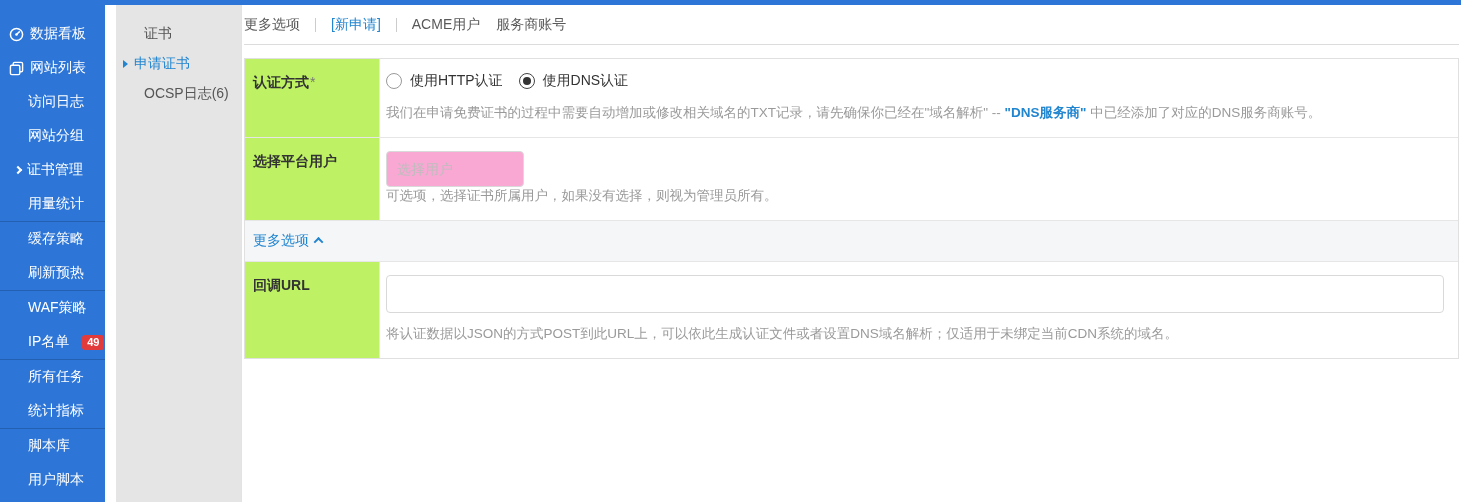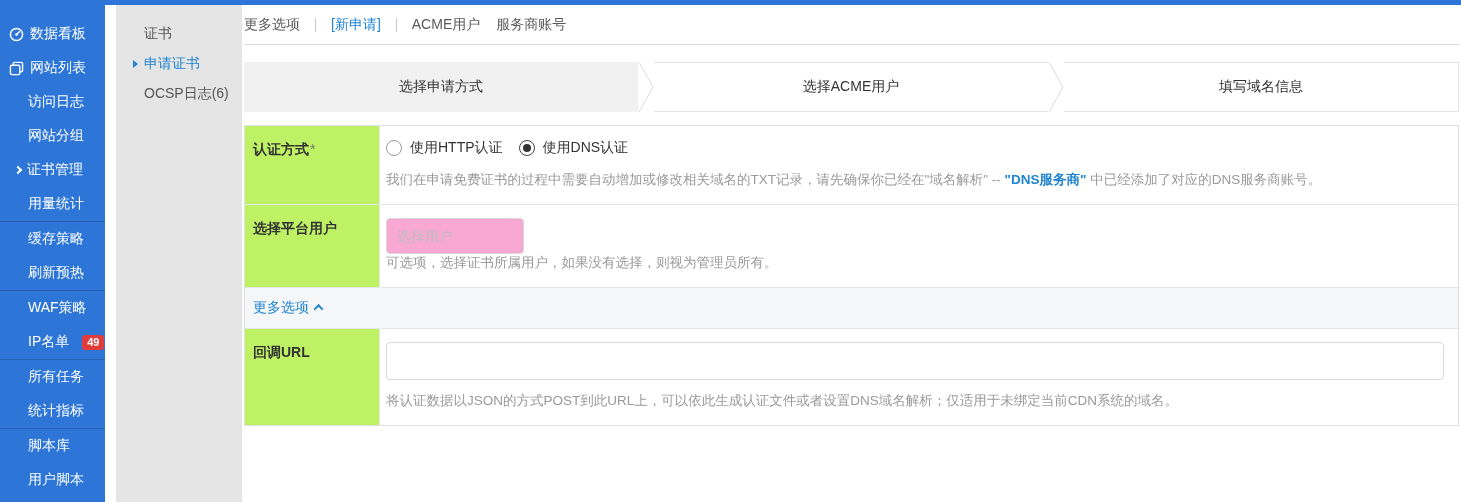--- a/index.html
+++ b/index.html
@@ -15,21 +15,21 @@
   .side-item.with-icon { padding-left:8px; }
   .side-item.active-item { padding-left:15px; }
   .side-icon { width:17px; height:17px; margin-right:5px; display:inline-flex; align-items:center; justify-content:center; flex:0 0 auto; }
   .chev-right { width:6px; height:6px; border-top:2px solid #fff; border-right:2px solid #fff; transform:rotate(45deg); margin-right:6px; flex:0 0 auto; }
   .side-divider { height:1px; background:rgba(0,0,0,0.18); margin:0; }
   .badge { background:#e23b3b; color:#fff; font-size:11px; font-weight:bold; border-radius:3px; padding:2px 5px; margin-left:13px; line-height:1; }
 
   
   .subsidebar { position:absolute; left:116px; top:5px; width:126px; height:497px; background:#e5e5e5; border-right:1px solid #e3e3e3; padding-top:14px; z-index:3; }
   .sub-item { height:30px; display:flex; align-items:center; padding-left:28px; color:#565656; cursor:pointer; white-space:nowrap; }
-  .sub-item.active { color:#2185d0; padding-left:17px; }
+  .sub-item.active { color:#2185d0; padding-left:7px; }
   .tri-right { width:0; height:0; border-left:5px solid #2185d0; border-top:4px solid transparent; border-bottom:4px solid transparent; margin-right:6px; flex:0 0 auto; }
 
   
   .main { position:absolute; left:231px; top:5px; width:1230px; height:497px; background:#fff; padding:0 2px 0 13px; }
 
   .tabs { height:40px; display:flex; align-items:center; border-bottom:1px solid #dcdcdc; }
   .tab { color:#595959; cursor:pointer; white-space:nowrap; }
   .tab.active { color:#2185d0; }
   .tab-sep { width:1px; height:14px; background:#ccc; margin:0 15px; }
   .tab-gap { width:16px; }
@@ -155,41 +155,20 @@
   <div class="tabs">
     <span class="tab">更多选项</span>
     <span class="tab-sep"></span>
     <span class="tab active">[新申请]</span>
     <span class="tab-sep"></span>
     <span class="tab">ACME用户</span>
     <span class="tab-gap"></span>
     <span class="tab">服务商账号</span>
   </div>
 
-  <div class="wizard">
-    <div class="step current">
-      <span>选择申请方式</span>
-    </div>
-    <div class="step-arrow">
-      <svg width="16" height="50" viewBox="0 0 16 50">
-          <path d="M1 0 L15 25 L1 50" fill="none" stroke="#dcdcdc" stroke-width="1"></path>
-        </svg>
-    </div>
-    <div class="step">
-      <span>选择ACME用户</span>
-    </div>
-    <div class="step-arrow">
-      <svg width="16" height="50" viewBox="0 0 16 50">
-          <path d="M1 0 L15 25 L1 50" fill="none" stroke="#dcdcdc" stroke-width="1"></path>
-        </svg>
-    </div>
-    <div class="step">
-      <span>填写域名信息</span>
-    </div>
-  </div>
 
   <div class="form-table">
 
     <div class="frow">
       <div class="fl">
         <span>认证方式</span><span class="req">*</span>
       </div>
       <div class="fc">
         <div class="radio-line">
           <span class="radio"></span>

